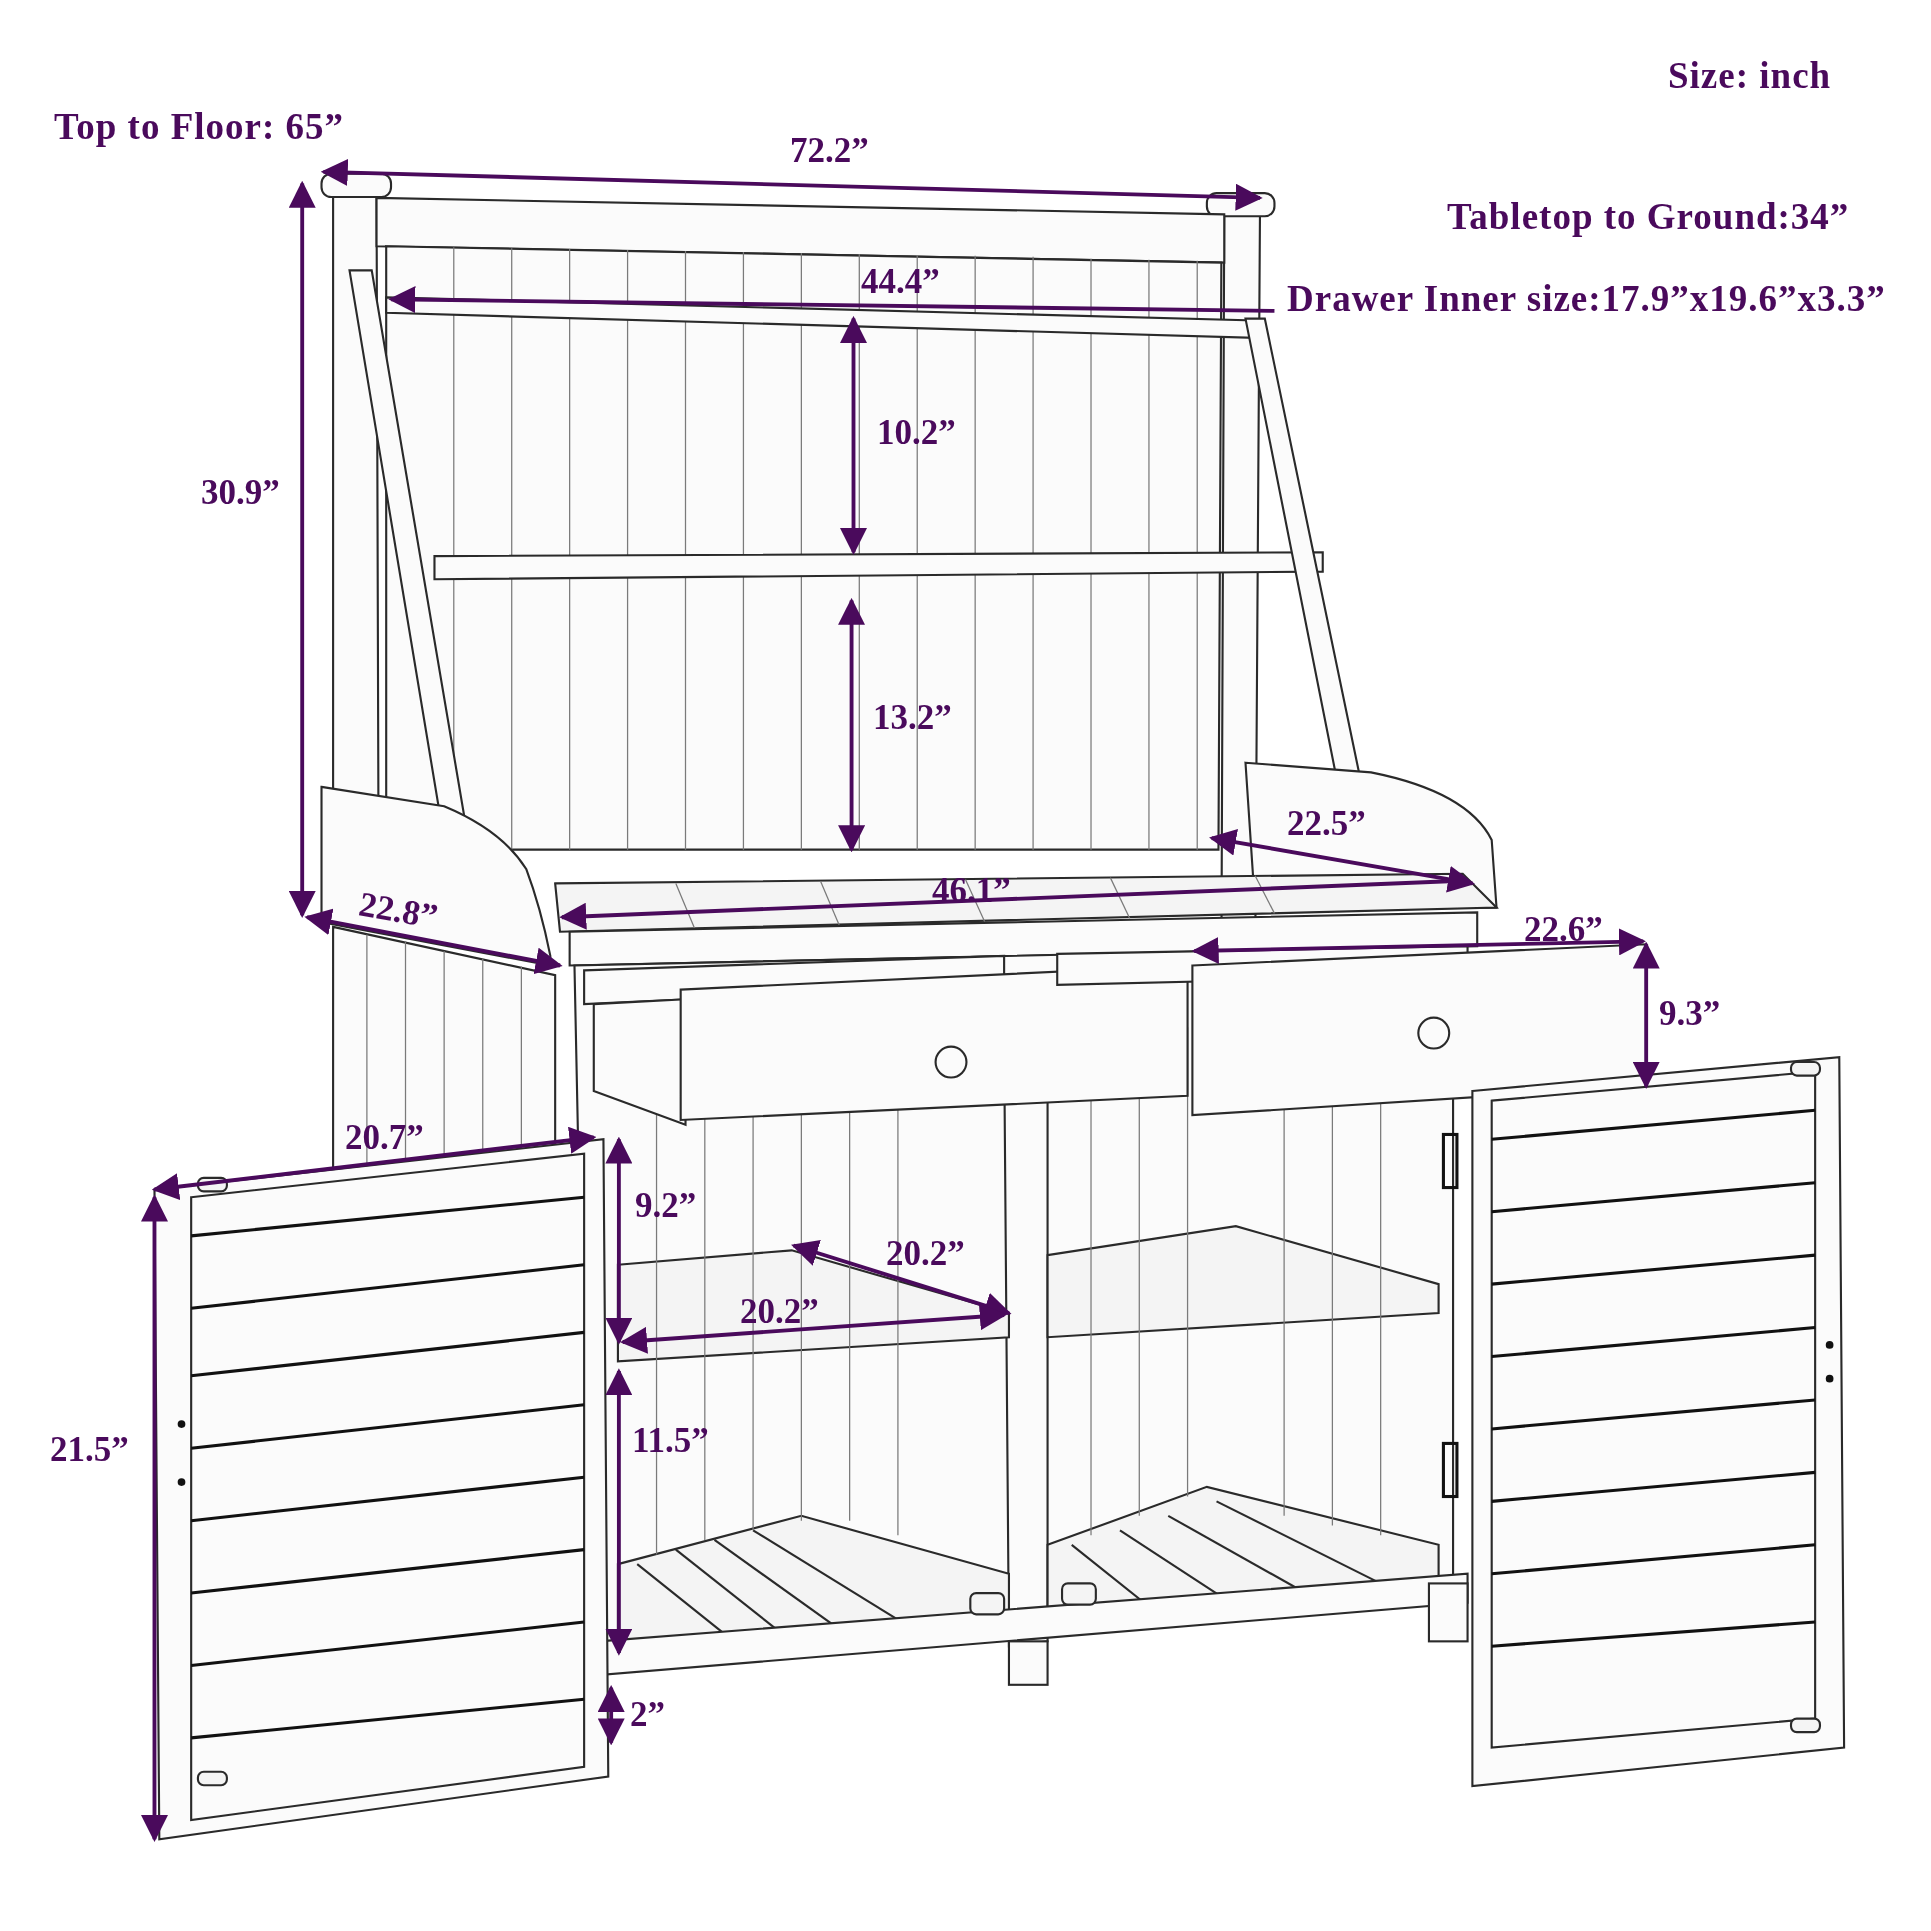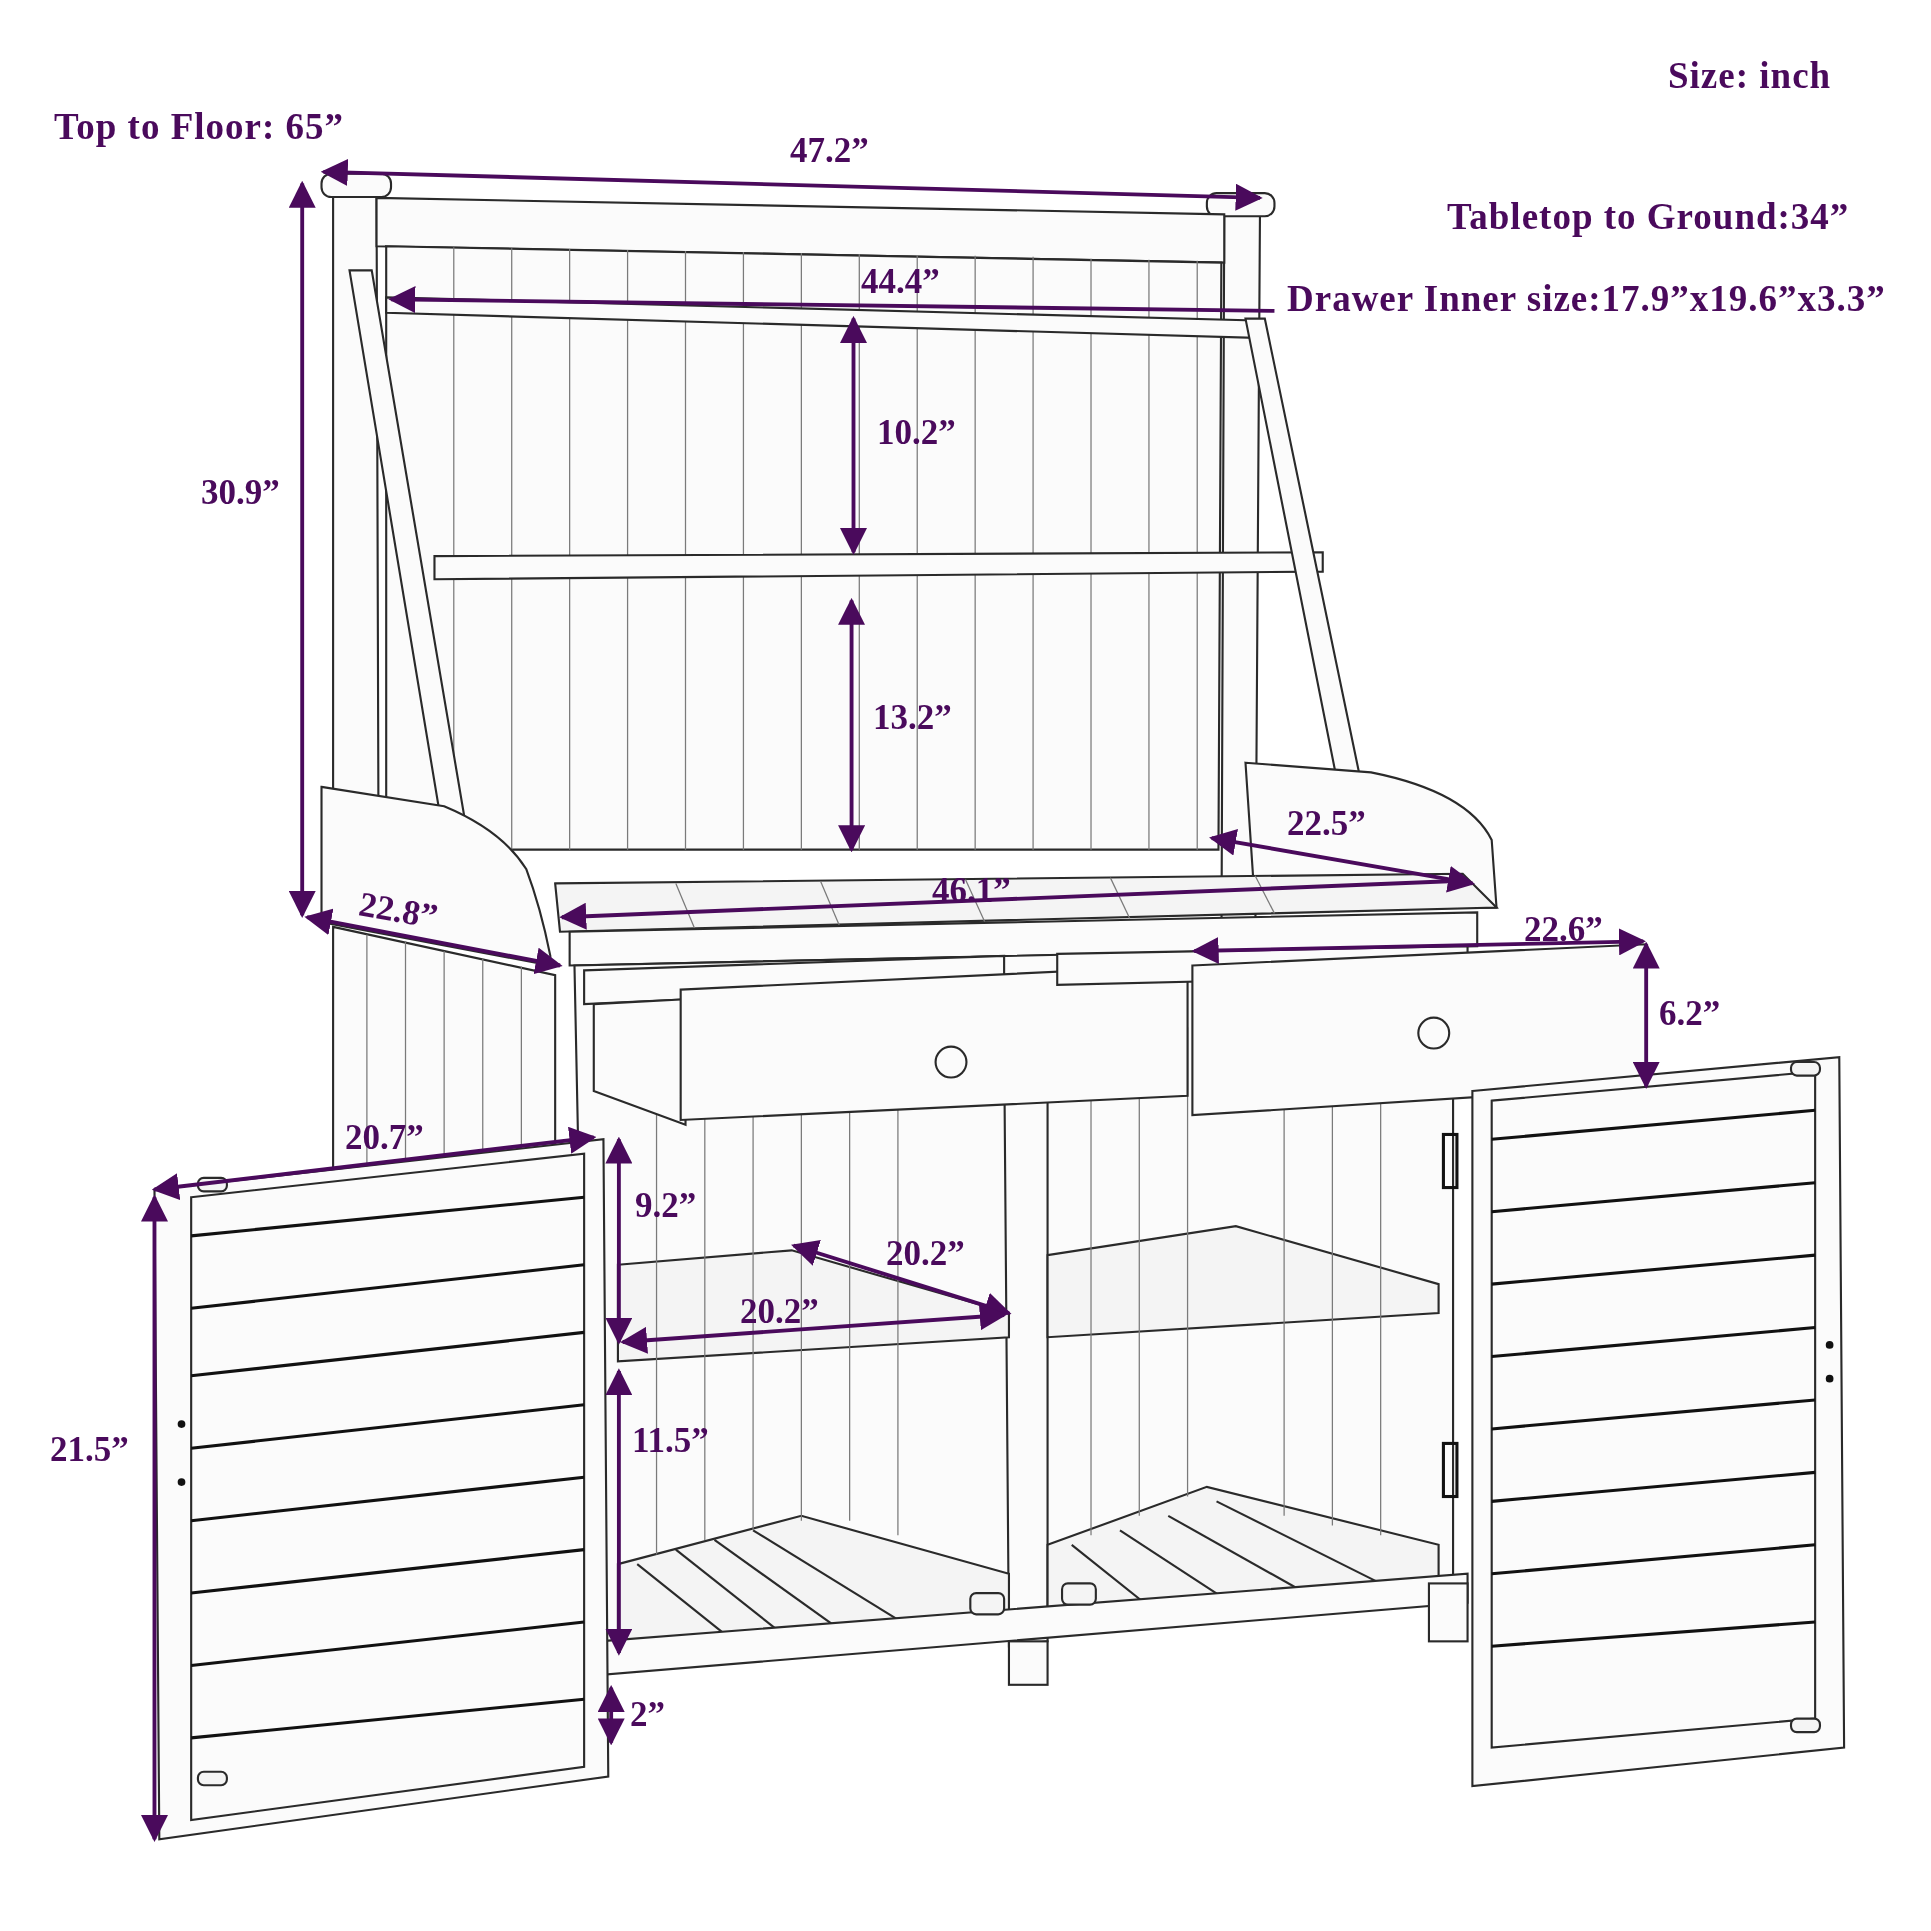--- a/index.html
+++ b/index.html
@@ -208,30 +208,30 @@
     <line class="arr" x1="641" y1="1420" x2="641" y2="1712" marker-start="url(#ah)" marker-end="url(#ah)"></line>
     <line class="arr" x1="633" y1="1748" x2="633" y2="1805" marker-start="url(#ah)" marker-end="url(#ah)"></line>
   </g>
 </svg>
 
 <div class="lbl big" style="left:1668px;top:57px;">Size: inch</div>
 <div class="lbl big" style="left:54px;top:108px;">Top to Floor: 65”</div>
 <div class="lbl big" style="left:1440px;top:198px;margin-left:7px;">Tabletop to Ground:34”</div>
 <div class="lbl big" style="left:1287px;top:280px;text-align:center;">Drawer Inner size:17.9”x19.6”x3.3”</div>
 
-<div class="lbl dim" style="left:790px;top:133px;">47.2”</div>
+<div class="lbl dim" style="left:790px;top:133px;">72.2”</div>
 <div class="lbl dim" style="left:813px;top:264px;margin-left:48px;">44.4”</div>
 <div class="lbl dim" style="left:865px;top:415px;margin-left:12px;">10.2”</div>
 <div class="lbl dim" style="left:201px;top:475px;">30.9”</div>
 <div class="lbl dim" style="left:873px;top:700px;">13.2”</div>
 <div class="lbl dim" style="left:1287px;top:806px;">22.5”</div>
 <div class="lbl dim" style="left:932px;top:859px;margin-top:14px;">46.1”</div>
 <div class="lbl dim" style="left:359px;top:893px;transform:rotate(10deg);">22.8”</div>
 <div class="lbl dim" style="left:1524px;top:912px;">22.6”</div>
-<div class="lbl dim" style="left:1659px;top:996px;">6.2”</div>
+<div class="lbl dim" style="left:1659px;top:996px;">9.3”</div>
 <div class="lbl dim" style="left:345px;top:1120px;">20.7”</div>
 <div class="lbl dim" style="left:635px;top:1188px;">9.2”</div>
 <div class="lbl dim" style="left:886px;top:1236px;">20.2”</div>
 <div class="lbl dim" style="left:740px;top:1294px;">20.2”</div>
 <div class="lbl dim" style="left:50px;top:1432px;">21.5”</div>
 <div class="lbl dim" style="left:632px;top:1423px;">11.5”</div>
 <div class="lbl dim" style="left:630px;top:1697px;">2”</div>
 
 
 </body></html>

